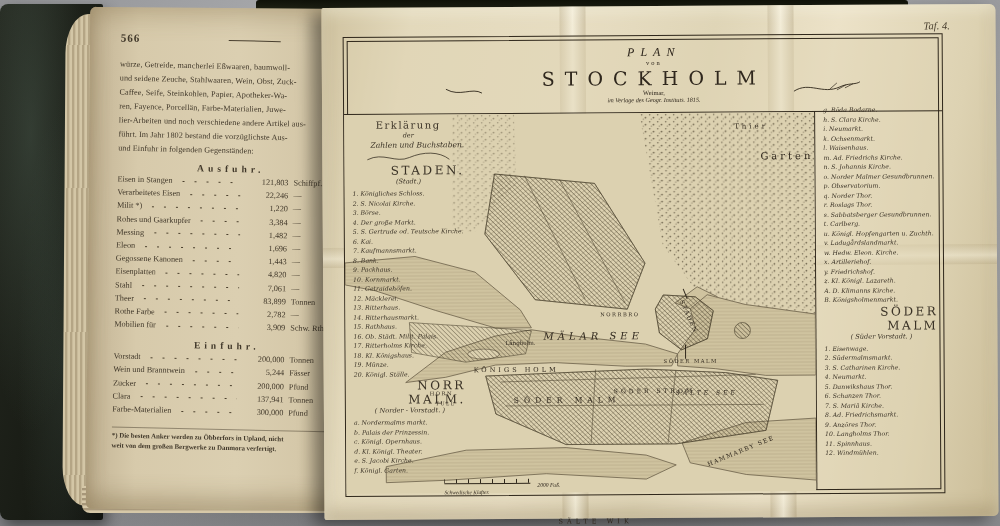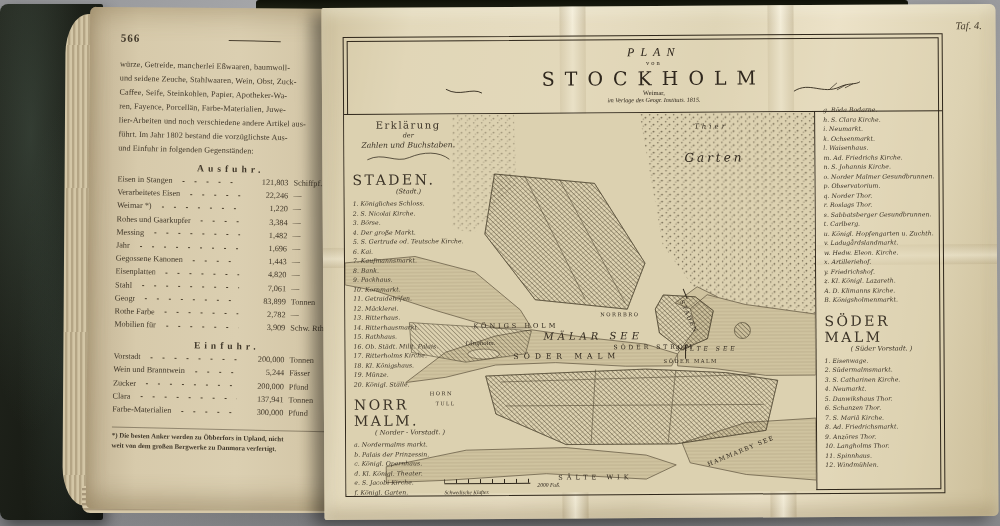--- a/index.html
+++ b/index.html
@@ -45,50 +45,50 @@
   .fline{font-size:6.9px;line-height:9.5px;white-space:nowrap;font-weight:bold;}
   
   .sheet{position:absolute;left:323px;top:6px;width:674px;height:512px;border-radius:2px 6px 5px 2px;
     background:linear-gradient(100deg,#cfc29f 0%,#e3d9bc 12%,#e7ddc2 35%,#dfd5b7 52%,#ece2c8 68%,#ddd2b2 86%,#cabc97 100%);
     box-shadow:-10px 6px 16px rgba(0,0,0,0.4), inset 0 6px 14px rgba(255,255,240,0.35), inset 0 -10px 16px rgba(110,92,55,0.25);
     transform:rotate(-0.35deg);}
   .crease-v{position:absolute;top:0;width:26px;height:100%;
     background:linear-gradient(to right,rgba(118,98,58,0.16),rgba(255,252,238,0.5) 50%,rgba(118,98,58,0.2));}
   .crease-h{position:absolute;left:0;width:100%;height:20px;
     background:linear-gradient(to bottom,rgba(118,98,58,0.1),rgba(255,252,238,0.32) 55%,rgba(118,98,58,0.12));}
-  .taf{position:absolute;left:634px;top:16px;font-style:italic;font-size:10.5px;color:#4a4030;}
+  .taf{position:absolute;left:602px;top:16px;font-style:italic;font-size:10.5px;color:#4a4030;}
   
   .plate{position:absolute;left:21px;top:29px;width:598px;height:458px;background:rgba(222,211,178,0.45);
     border:1.3px solid #2f271b;outline:0.9px solid #2f271b;outline-offset:-5px;color:#2f271d;}
   .titleband{position:absolute;left:110px;top:0;width:400px;height:76px;text-align:center;}
   .t-plan{font-size:12px;letter-spacing:6px;font-style:italic;padding-top:9px;}
   .t-von{font-size:6.5px;letter-spacing:2px;margin-top:-1px;}
   .t-main{font-size:19px;letter-spacing:10px;margin-top:1px;font-family:"DejaVu Serif",serif;}
   .t-weimar{font-size:6.5px;margin-top:0px;}
   .t-imprint{font-size:6.2px;font-style:italic;margin-top:0px;}
   .flourish{position:absolute;}
   .hrule{position:absolute;left:0;top:76px;width:100%;height:1px;background:#2f271b;}
   .vrule{position:absolute;left:470px;top:76px;width:1px;height:379px;background:#2f271b;}
   
   .legend{position:absolute;font-family:"DejaVu Serif",serif;font-style:italic;color:#3a3226;}
   .legend-left{left:8px;top:82px;width:112px;}
   .legend-right{left:479px;top:70px;width:114px;}
   .lg-h1{font-style:normal;font-size:10px;letter-spacing:1.5px;text-align:center;}
   .lg-h2{font-size:6.5px;text-align:center;margin-top:1px;}
-  .lg-h3{font-size:7.6px;text-align:center;margin-top:1px;}
-  .lg-sect{font-style:normal;font-size:14px;letter-spacing:2.5px;text-align:left;margin-top:8px;}
+  .lg-h3{font-size:7.6px;text-align:right;margin-top:1px;}
+  .lg-sect{font-style:normal;font-size:12px;letter-spacing:2.5px;text-align:right;}
   .lg-sub{font-size:6.6px;text-align:center;margin-bottom:3px;}
   .lg-item{font-size:6.2px;line-height:9.5px;white-space:nowrap;overflow:hidden;}
   .lg-flourish{display:block;margin:2px auto 0;}
   
   .map-area{position:absolute;left:0;top:77px;width:470px;height:379px;}
   .mlbl{position:absolute;font-family:"DejaVu Serif",serif;color:#2e261c;white-space:nowrap;}
-  .caps{letter-spacing:3px;font-size:6.5px;}
+  .caps{letter-spacing:3px;font-size:6.5px;margin-top:44px;}
   .big-caps{font-style:italic;letter-spacing:4px;font-size:10px;}
-  .small-it{font-style:italic;font-size:5.6px;}
+  .small-it{font-size:5.6px;margin-left:40px;}
   .tiny-caps{letter-spacing:1.5px;font-size:5.2px;}
   .scalebar{position:absolute;left:98px;top:356px;width:120px;}
   .sb-line{width:86px;height:4px;border-bottom:1.1px solid #2f271b;
     background:repeating-linear-gradient(to right,#2f271b 0 1px,transparent 1px 12px);display:inline-block;}
   .sb-label{display:inline-block;font-style:italic;font-size:5.6px;margin-left:3px;vertical-align:bottom;}
   .sb-caption{font-style:italic;font-size:5.4px;margin-top:1px;}
 </style>
 </head>
 <body>
 
@@ -124,42 +124,42 @@
           </div>
 
           <div class="lrow">
             <span class="lbl">Verarbeitetes Eisen</span>
             <span class="leader"></span>
             <span class="val">22,246</span>
             <span class="unit">—</span>
           </div>
 
           <div class="lrow">
-            <span class="lbl">Weimar *)</span>
+            <span class="lbl">Milit *)</span>
             <span class="leader"></span>
             <span class="val">1,220</span>
             <span class="unit">—</span>
           </div>
 
           <div class="lrow">
             <span class="lbl">Rohes und Gaarkupfer</span>
             <span class="leader"></span>
             <span class="val">3,384</span>
             <span class="unit">—</span>
           </div>
 
           <div class="lrow">
             <span class="lbl">Messing</span>
             <span class="leader"></span>
             <span class="val">1,482</span>
             <span class="unit">—</span>
           </div>
 
           <div class="lrow">
-            <span class="lbl">Jahr</span>
+            <span class="lbl">Eleon</span>
             <span class="leader"></span>
             <span class="val">1,696</span>
             <span class="unit">—</span>
           </div>
 
           <div class="lrow">
             <span class="lbl">Gegossene Kanonen</span>
             <span class="leader"></span>
             <span class="val">1,443</span>
             <span class="unit">—</span>
@@ -173,21 +173,21 @@
           </div>
 
           <div class="lrow">
             <span class="lbl">Stahl</span>
             <span class="leader"></span>
             <span class="val">7,061</span>
             <span class="unit">—</span>
           </div>
 
           <div class="lrow">
-            <span class="lbl">Geogr</span>
+            <span class="lbl">Theer</span>
             <span class="leader"></span>
             <span class="val">83,899</span>
             <span class="unit">Tonnen</span>
           </div>
 
           <div class="lrow">
             <span class="lbl">Rothe Farbe</span>
             <span class="leader"></span>
             <span class="val">2,782</span>
             <span class="unit">—</span>
@@ -334,21 +334,21 @@
           </g>
 
           <g stroke="#2f271b" stroke-width="1">
             <path d="M340,232 L340,246"></path>
               <path d="M342,186 L338,176"></path>
           </g>
         </svg>
 
         
         <span class="mlbl small-it" style="left:350px;top:10px;letter-spacing:3px;font-size:7px">Thier</span>
-        <span class="mlbl small-it" style="left:340px;top:38px;letter-spacing:3px;font-size:12px">Garten</span>
+        <span class="mlbl small-it" style="left:376px;top:38px;letter-spacing:3px;font-size:10px">Garten</span>
         <span class="mlbl caps" style="left:128px;top:208px">KÖNIGS HOLM</span>
         <span class="mlbl big-caps" style="left:198px;top:217px">MÄLAR SEE</span>
         <span class="mlbl small-it" style="left:120px;top:226px">Långholm.</span>
         <span class="mlbl tiny-caps" style="left:255px;top:198px">NORRBRO</span>
         <span class="mlbl tiny-caps" style="left:340px;top:186px;transform:rotate(66deg);transform-origin:left top;font-size:6px">STADEN</span>
         <span class="mlbl caps" style="left:268px;top:230px;font-size:6px">SÖDER STROM</span>
         <span class="mlbl caps" style="left:168px;top:238px;letter-spacing:5px;font-size:7.5px">SÖDER MALM</span>
         <span class="mlbl caps" style="left:330px;top:232px;font-style:italic;font-size:6px">SÄLTE SEE</span>
         <span class="mlbl tiny-caps" style="left:318px;top:245px">SÖDER MALM</span>
         <span class="mlbl tiny-caps" style="left:84px;top:276px">HORN</span>

